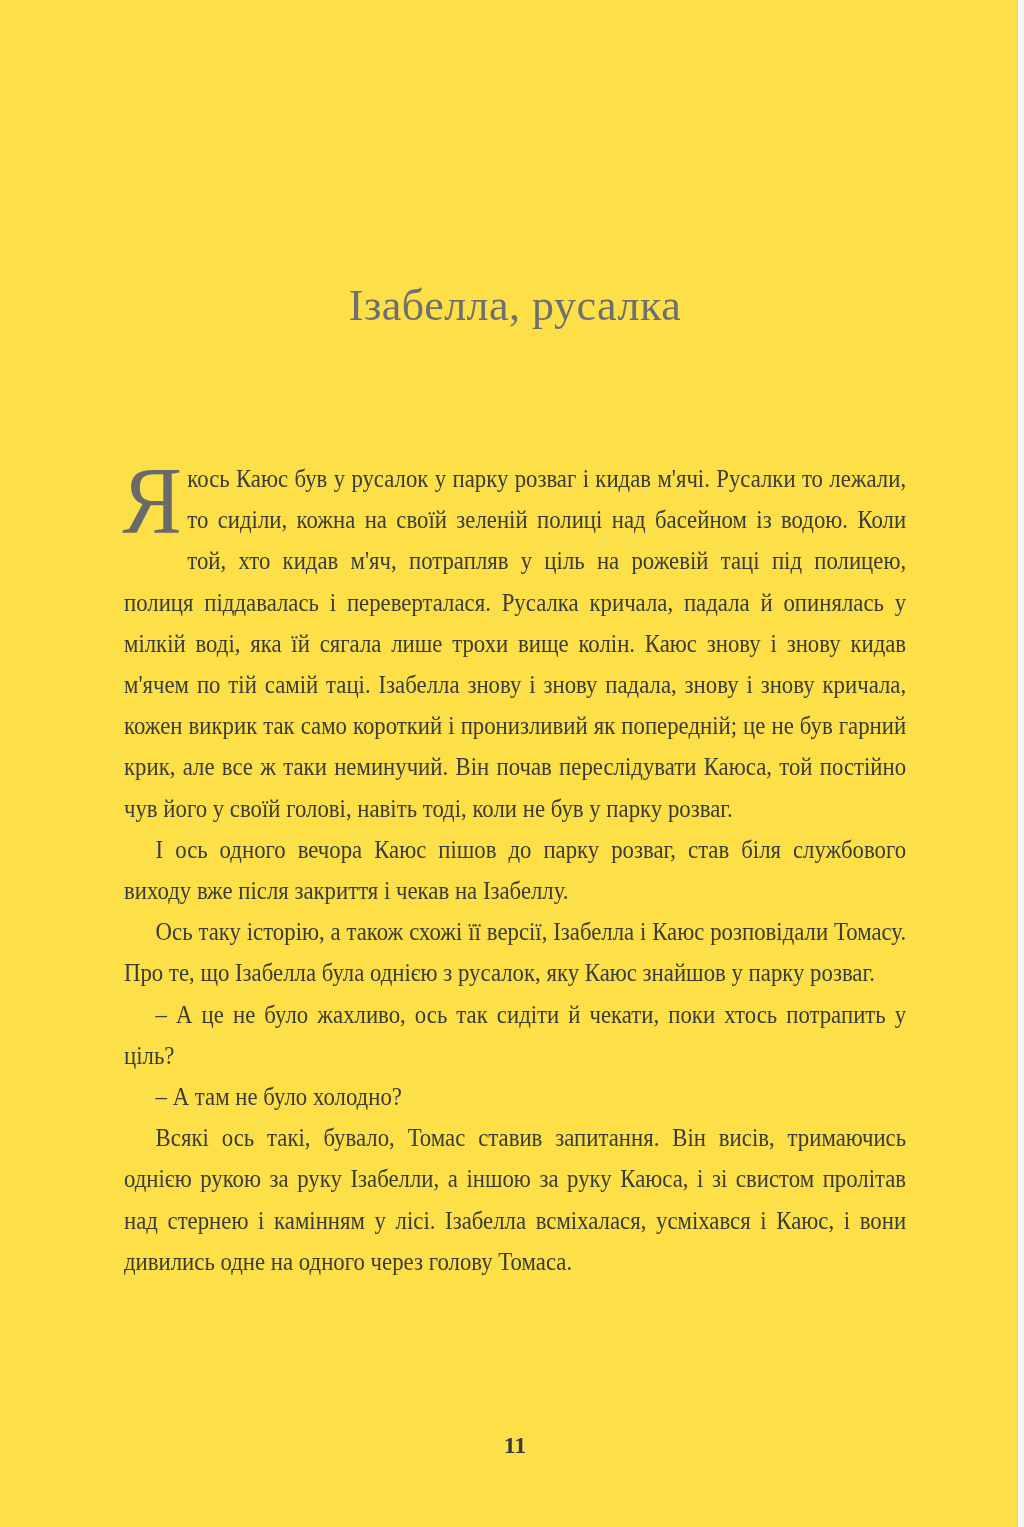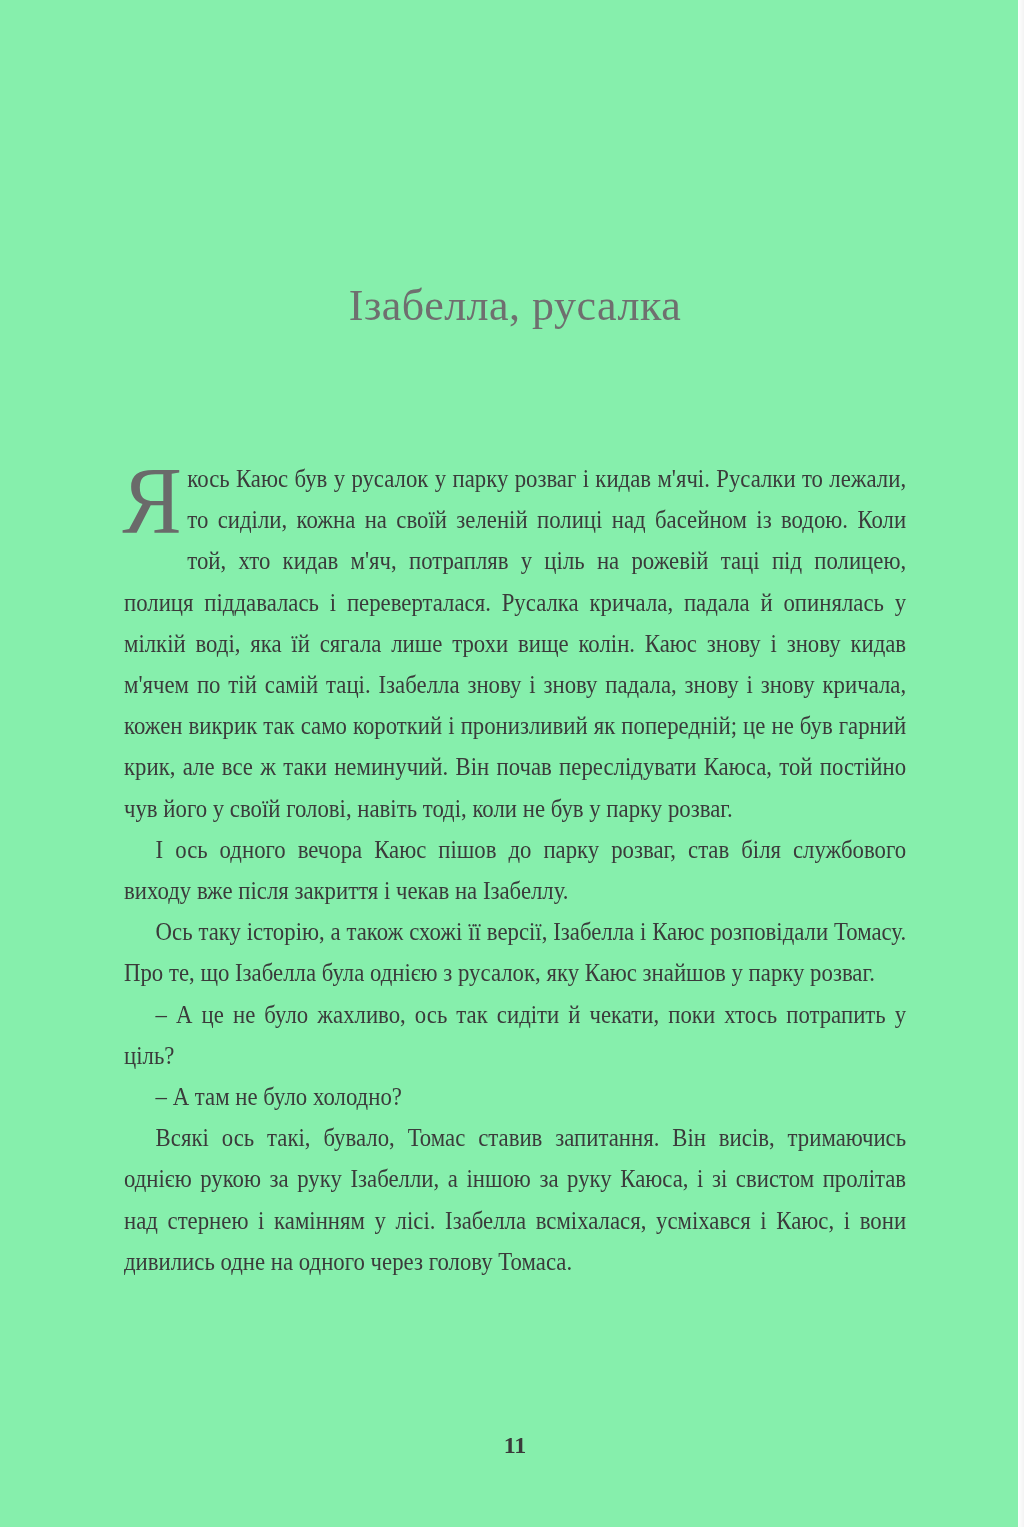--- a/index.html
+++ b/index.html
@@ -11,21 +11,21 @@
       width: 1024px;
       height: 1527px;
       position: relative;
       overflow: hidden;
       color: #3a3a3a;
     }
     .page {
       position: absolute;
       left: 0; top: 0;
       width: 1024px; height: 1527px;
-      background: #86efac;
+      background: #fde047;
     }
     .page-edge {
       position: absolute;
       right: 0; top: 0;
       width: 6px; height: 1527px;
       background: linear-gradient(to right, #ffffff, #f3f3f3);
     }
     .chapter-title {
       position: absolute;
       left: 0; width: 1030px;

